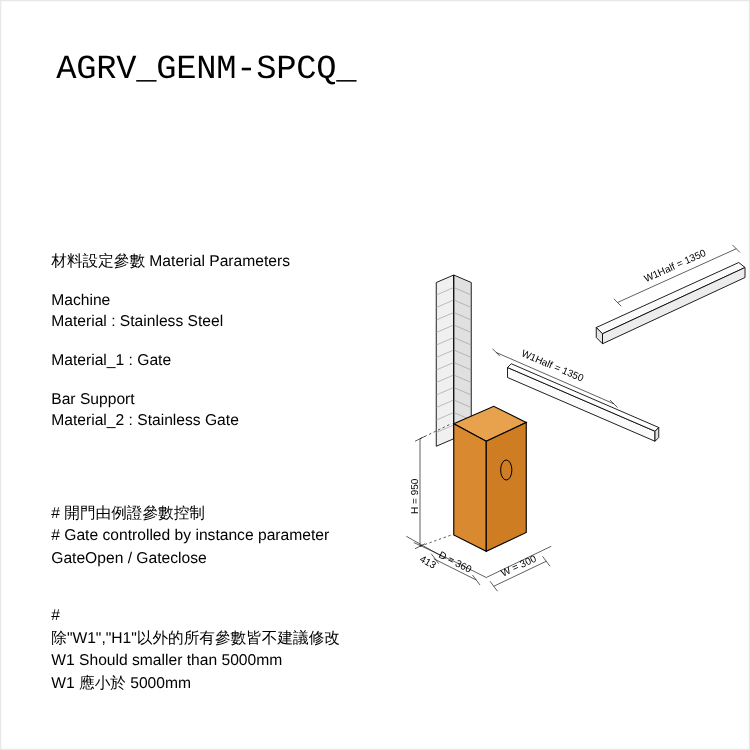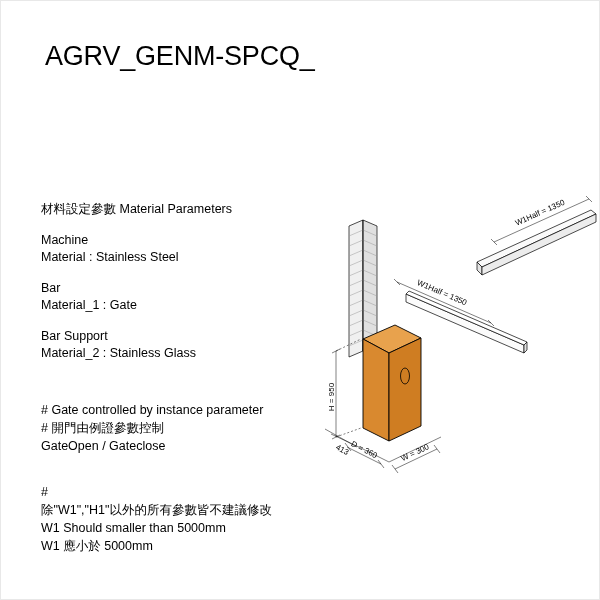--- a/index.html
+++ b/index.html
@@ -22,20 +22,21 @@
   
   #title-block {
     position: absolute;
     left: 44px;
     top: 36px;
     width: 520px;
     font-size: 27px;
     line-height: 38px;
     color: #000000;
     letter-spacing: -0.2px;
+    font-family: Liberation Mono, monospace;
   }
   #title-block div { white-space: nowrap; }
 
   
   #spec-block {
     position: absolute;
     left: 40px;
     top: 200px;
     width: 300px;
     font-size: 12.5px;
@@ -93,32 +94,31 @@
 
   <div id="spec-block">
     <div class="spec-group">
       <div class="spec-line">材料設定參數 Material Parameters</div>
     </div>
     <div class="spec-group">
       <div class="spec-line">Machine</div>
       <div class="spec-line">Material :  Stainless Steel</div>
     </div>
     <div class="spec-group">
-      <div class="spec-line">Bar</div>
       <div class="spec-line">Material_1 :  Gate</div>
     </div>
     <div class="spec-group">
       <div class="spec-line">Bar Support</div>
-      <div class="spec-line">Material_2 :  Stainless Glass</div>
+      <div class="spec-line">Material_2 :  Stainless Gate</div>
     </div>
   </div>
 
   <div id="notes-block">
+    <div class="nline"># 開門由例證參數控制</div>
     <div class="nline"># Gate controlled by instance parameter</div>
-    <div class="nline"># 開門由例證參數控制</div>
     <div class="nline"> GateOpen  / Gateclose</div>
   </div>
 
   <div id="notes-block2">
     <div class="nline">#</div>
     <div class="nline">除"W1","H1"以外的所有參數皆不建議修改</div>
     <div class="nline">W1 Should smaller than 5000mm</div>
     <div class="nline">W1 應小於 5000mm</div>
   </div>
 

